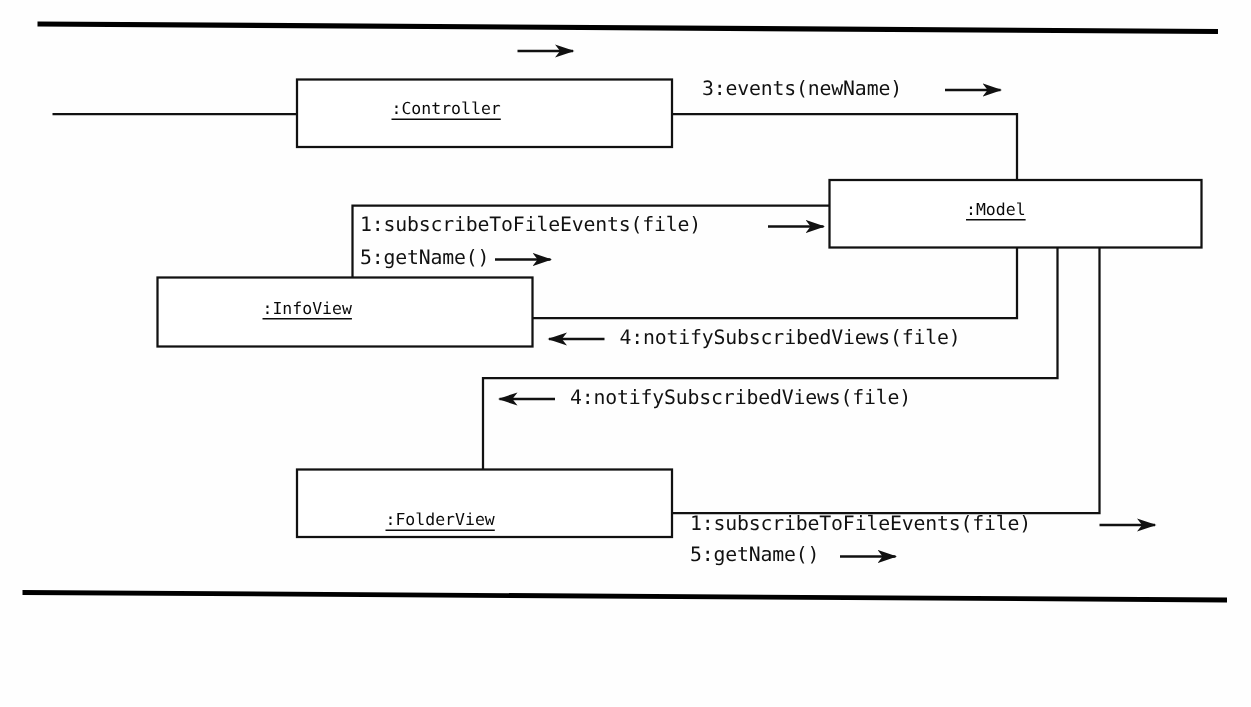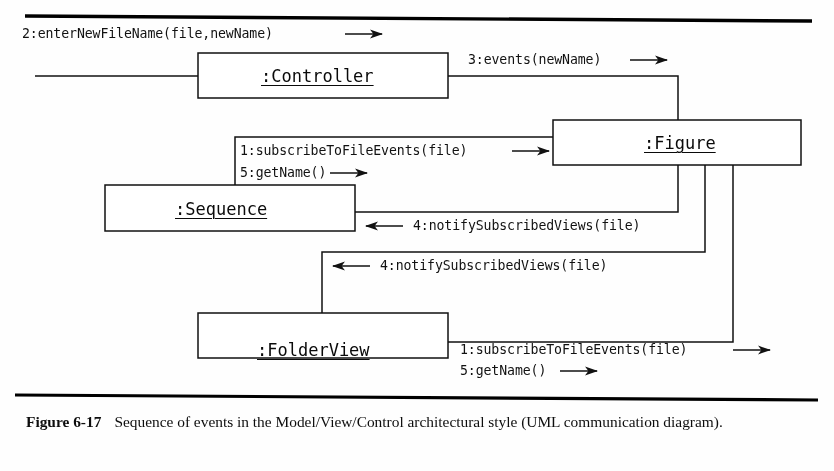--- a/index.html
+++ b/index.html
@@ -26,21 +26,21 @@
     position: absolute;
     font-family: "DejaVu Sans Mono", monospace;
     font-size: 13.2px;
     color: #111111;
     white-space: nowrap;
     letter-spacing: -0.1px;
   }
   .boxlabel {
     position: absolute;
     font-family: "DejaVu Sans Mono", monospace;
-    font-size: 17px;
+    font-size: 11px;
     color: #0a0a0a;
     white-space: nowrap;
     text-decoration: underline;
     text-underline-offset: 2.5px;
     text-decoration-thickness: 1.2px;
     text-align: center;
   }
   #caption {
     position: absolute;
     left: 26px;
@@ -98,30 +98,26 @@
     <line x1="630" y1="60" x2="667" y2="60" stroke="#111111" stroke-width="1.7" marker-end="url(#arrR)"></line>
     <line x1="512" y1="151" x2="549" y2="151" stroke="#111111" stroke-width="1.7" marker-end="url(#arrR)"></line>
     <line x1="330" y1="173" x2="367" y2="173" stroke="#111111" stroke-width="1.7" marker-end="url(#arrR)"></line>
     <line x1="403" y1="226" x2="366" y2="226" stroke="#111111" stroke-width="1.7" marker-end="url(#arrL)"></line>
     <line x1="370" y1="266" x2="333" y2="266" stroke="#111111" stroke-width="1.7" marker-end="url(#arrL)"></line>
     <line x1="733" y1="350" x2="770" y2="350" stroke="#111111" stroke-width="1.7" marker-end="url(#arrR)"></line>
     <line x1="560" y1="371" x2="597" y2="371" stroke="#111111" stroke-width="1.7" marker-end="url(#arrR)"></line>
   </svg>
 
   <div class="boxlabel" style="left:261px; top:66px;">:Controller</div>
-  <div class="boxlabel" style="left:644px; top:133px;">:Figure</div>
-  <div class="boxlabel" style="left:175px; top:199px;">:Sequence</div>
+  <div class="boxlabel" style="left:644px; top:133px;">:Model</div>
+  <div class="boxlabel" style="left:175px; top:199px;">:InfoView</div>
   <div class="boxlabel" style="left:257px; top:340px;">:FolderView</div>
 
-  <div class="msg" style="left:22px; top:26px;">2:enterNewFileName(file,newName)</div>
   <div class="msg" style="left:468px; top:52px;">3:events(newName)</div>
   <div class="msg" style="left:240px; top:143px;">1:subscribeToFileEvents(file)</div>
   <div class="msg" style="left:240px; top:165px;">5:getName()</div>
   <div class="msg" style="left:413px; top:218px;">4:notifySubscribedViews(file)</div>
   <div class="msg" style="left:380px; top:258px;">4:notifySubscribedViews(file)</div>
   <div class="msg" style="left:460px; top:342px;">1:subscribeToFileEvents(file)</div>
   <div class="msg" style="left:460px; top:363px;">5:getName()</div>
 
-  <div id="caption">
-    <span class="figno">Figure 6-17</span><span class="captext">Sequence of events in the Model/View/Control architectural style (UML communication diagram).</span>
-  </div>
 
 </div>
 
 </body></html>

